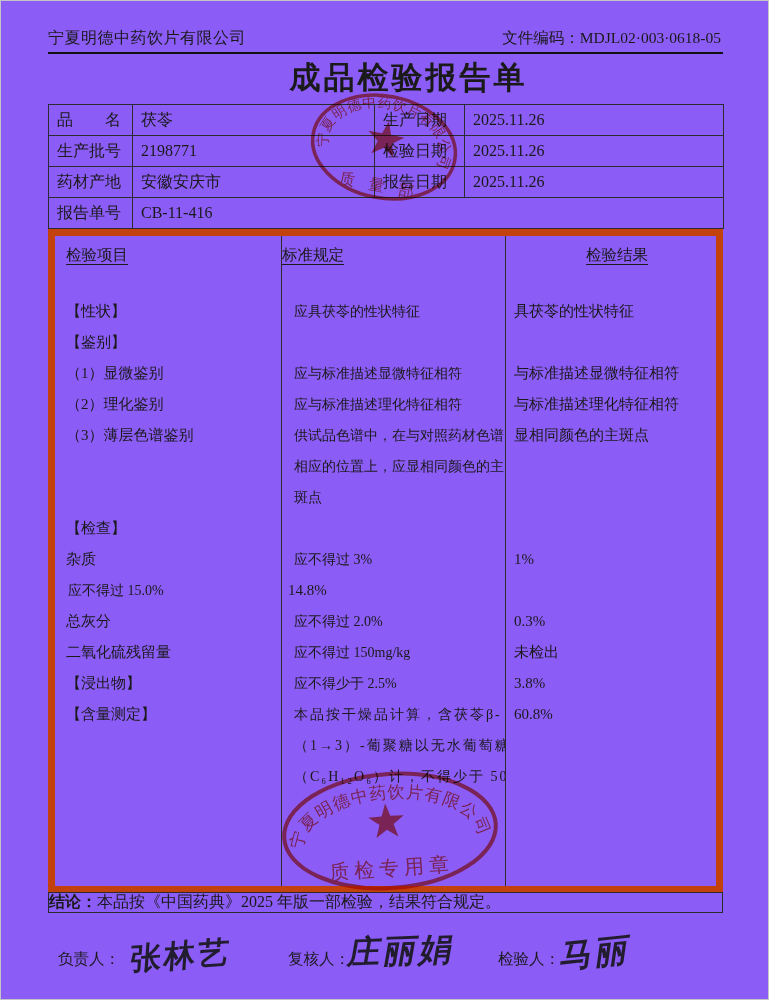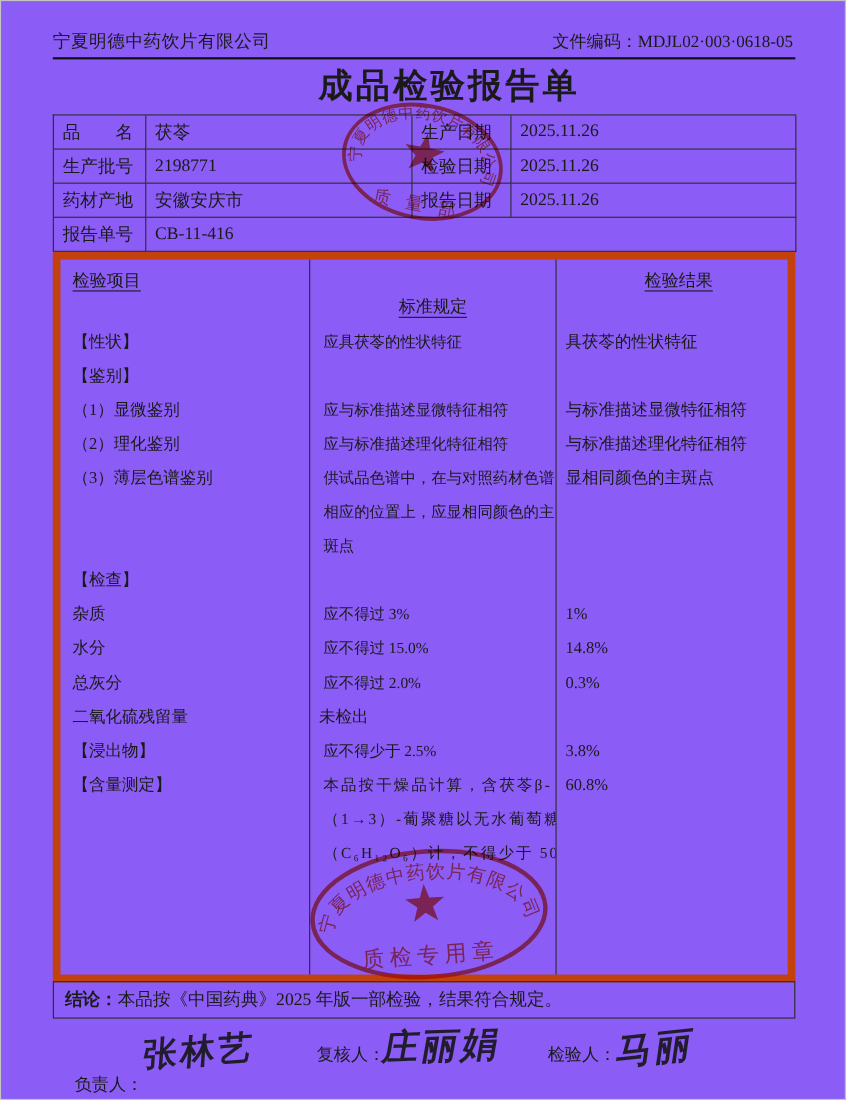--- a/index.html
+++ b/index.html
@@ -39,40 +39,40 @@
   .info-grid .span3 { grid-column: 2 / 5; }
   
   .main-table {
     position: absolute; left: 47px; top: 228px; width: 675px; height: 664px;
     border: 7px solid #c2410c;
   }
   .vline { position: absolute; top: 0; bottom: 0; width: 1px; background: #2b2b2b; }
   .vline.v1 { left: 226px; } .vline.v2 { left: 450px; }
   .mt-header { position: absolute; top: 9px; left: 0; right: 0; font-size: 15.5px; }
   .mt-header .h1 { position: absolute; left: 11px; text-decoration: underline; text-underline-offset: 4px; }
-  .mt-header .h2 { position: absolute; left: 227px; width: 223px; text-align: center; text-decoration: underline; text-underline-offset: 4px; margin-top: 24px; }
+  .mt-header .h2 { position: absolute; left: 227px; width: 223px; text-decoration: underline; text-underline-offset: 4px; }
   .mt-header .h3 { position: absolute; left: 451px; width: 222px; text-align: center; text-decoration: underline; text-underline-offset: 4px; }
   .mt-rows { position: absolute; top: 60px; left: 0; right: 0; }
   .mrow { display: flex; align-items: flex-start; }
   .mrow .c1 { width: 226px; padding-left: 11px; font-size: 15px; line-height: 31px; white-space: pre; overflow: hidden; }
   .mrow .c2 { width: 224px; padding-left: 13px; font-size: 14px; line-height: 31px; white-space: pre; overflow: hidden; }
   .mrow .c3 { flex: 1; padding-left: 9px; font-size: 15px; line-height: 31px; white-space: pre; overflow: hidden; }
   .mrow .spread { letter-spacing: 2px; }
   
   .conclusion {
-    position: absolute; left: 47px; top: 891px; width: 675px; height: 34px;
+    position: absolute; left: 47px; top: 891px; width: 675px; height: 21px;
     border: 1px solid #2b2b2b;
-    display: flex; align-items: center; padding-left: 10px;
+    display: flex; align-items: center; 
     font-size: 16px;
   }
   .conclusion .lbl { font-weight: 700; }
   
   .signatures { position: absolute; left: 47px; top: 928px; width: 675px; height: 66px; font-size: 15.5px; }
   .sig-label { position: absolute; top: 20px; }
-  .sig-label.l1 { left: 20px; margin-top: 27px; } .sig-label.l2 { left: 240px; } .sig-label.l3 { left: 450px; }
+  .sig-label.l1 { left: 10px; } .sig-label.l2 { left: 240px; } .sig-label.l3 { left: 450px; }
   .sig {
     position: absolute; font-size: 31px; font-weight: 600; color: #141414;
     transform: rotate(-4deg) skewX(-8deg); letter-spacing: 3px; opacity: .88;
   }
   .sig.s1 { left: 82px; top: 6px; }
   .sig.s2 { left: 300px; top: 0px; transform: rotate(-2deg) skewX(-12deg); font-size: 33px; }
   .sig.s3 { left: 512px; top: 2px; transform: rotate(-6deg) skewX(-14deg); font-size: 33px; }
   
   .stamp { position: absolute; mix-blend-mode: multiply; opacity: .85; }
   .stamp.top { left: 299px; top: 86px; }
@@ -149,31 +149,31 @@
           <div class="c1">【检查】</div>
           <div class="c2"></div>
           <div class="c3"></div>
         </div>
       <div class="mrow">
           <div class="c1">杂质</div>
           <div class="c2">应不得过 3%</div>
           <div class="c3">1%</div>
         </div>
       <div class="mrow">
-          <div class="c1">水分</div>
           <div class="c2">应不得过 15.0%</div>
           <div class="c3">14.8%</div>
         </div>
       <div class="mrow">
           <div class="c1">总灰分</div>
           <div class="c2">应不得过 2.0%</div>
           <div class="c3">0.3%</div>
         </div>
       <div class="mrow">
           <div class="c1">二氧化硫残留量</div>
+          <div class="c2">应不得过 150mg/kg</div>
           <div class="c3">未检出</div>
         </div>
       <div class="mrow">
           <div class="c1">【浸出物】</div>
           <div class="c2">应不得少于 2.5%</div>
           <div class="c3">3.8%</div>
         </div>
       <div class="mrow">
           <div class="c1">【含量测定】</div>
           <div class="c2 spread">本品按干燥品计算，含茯苓β-

